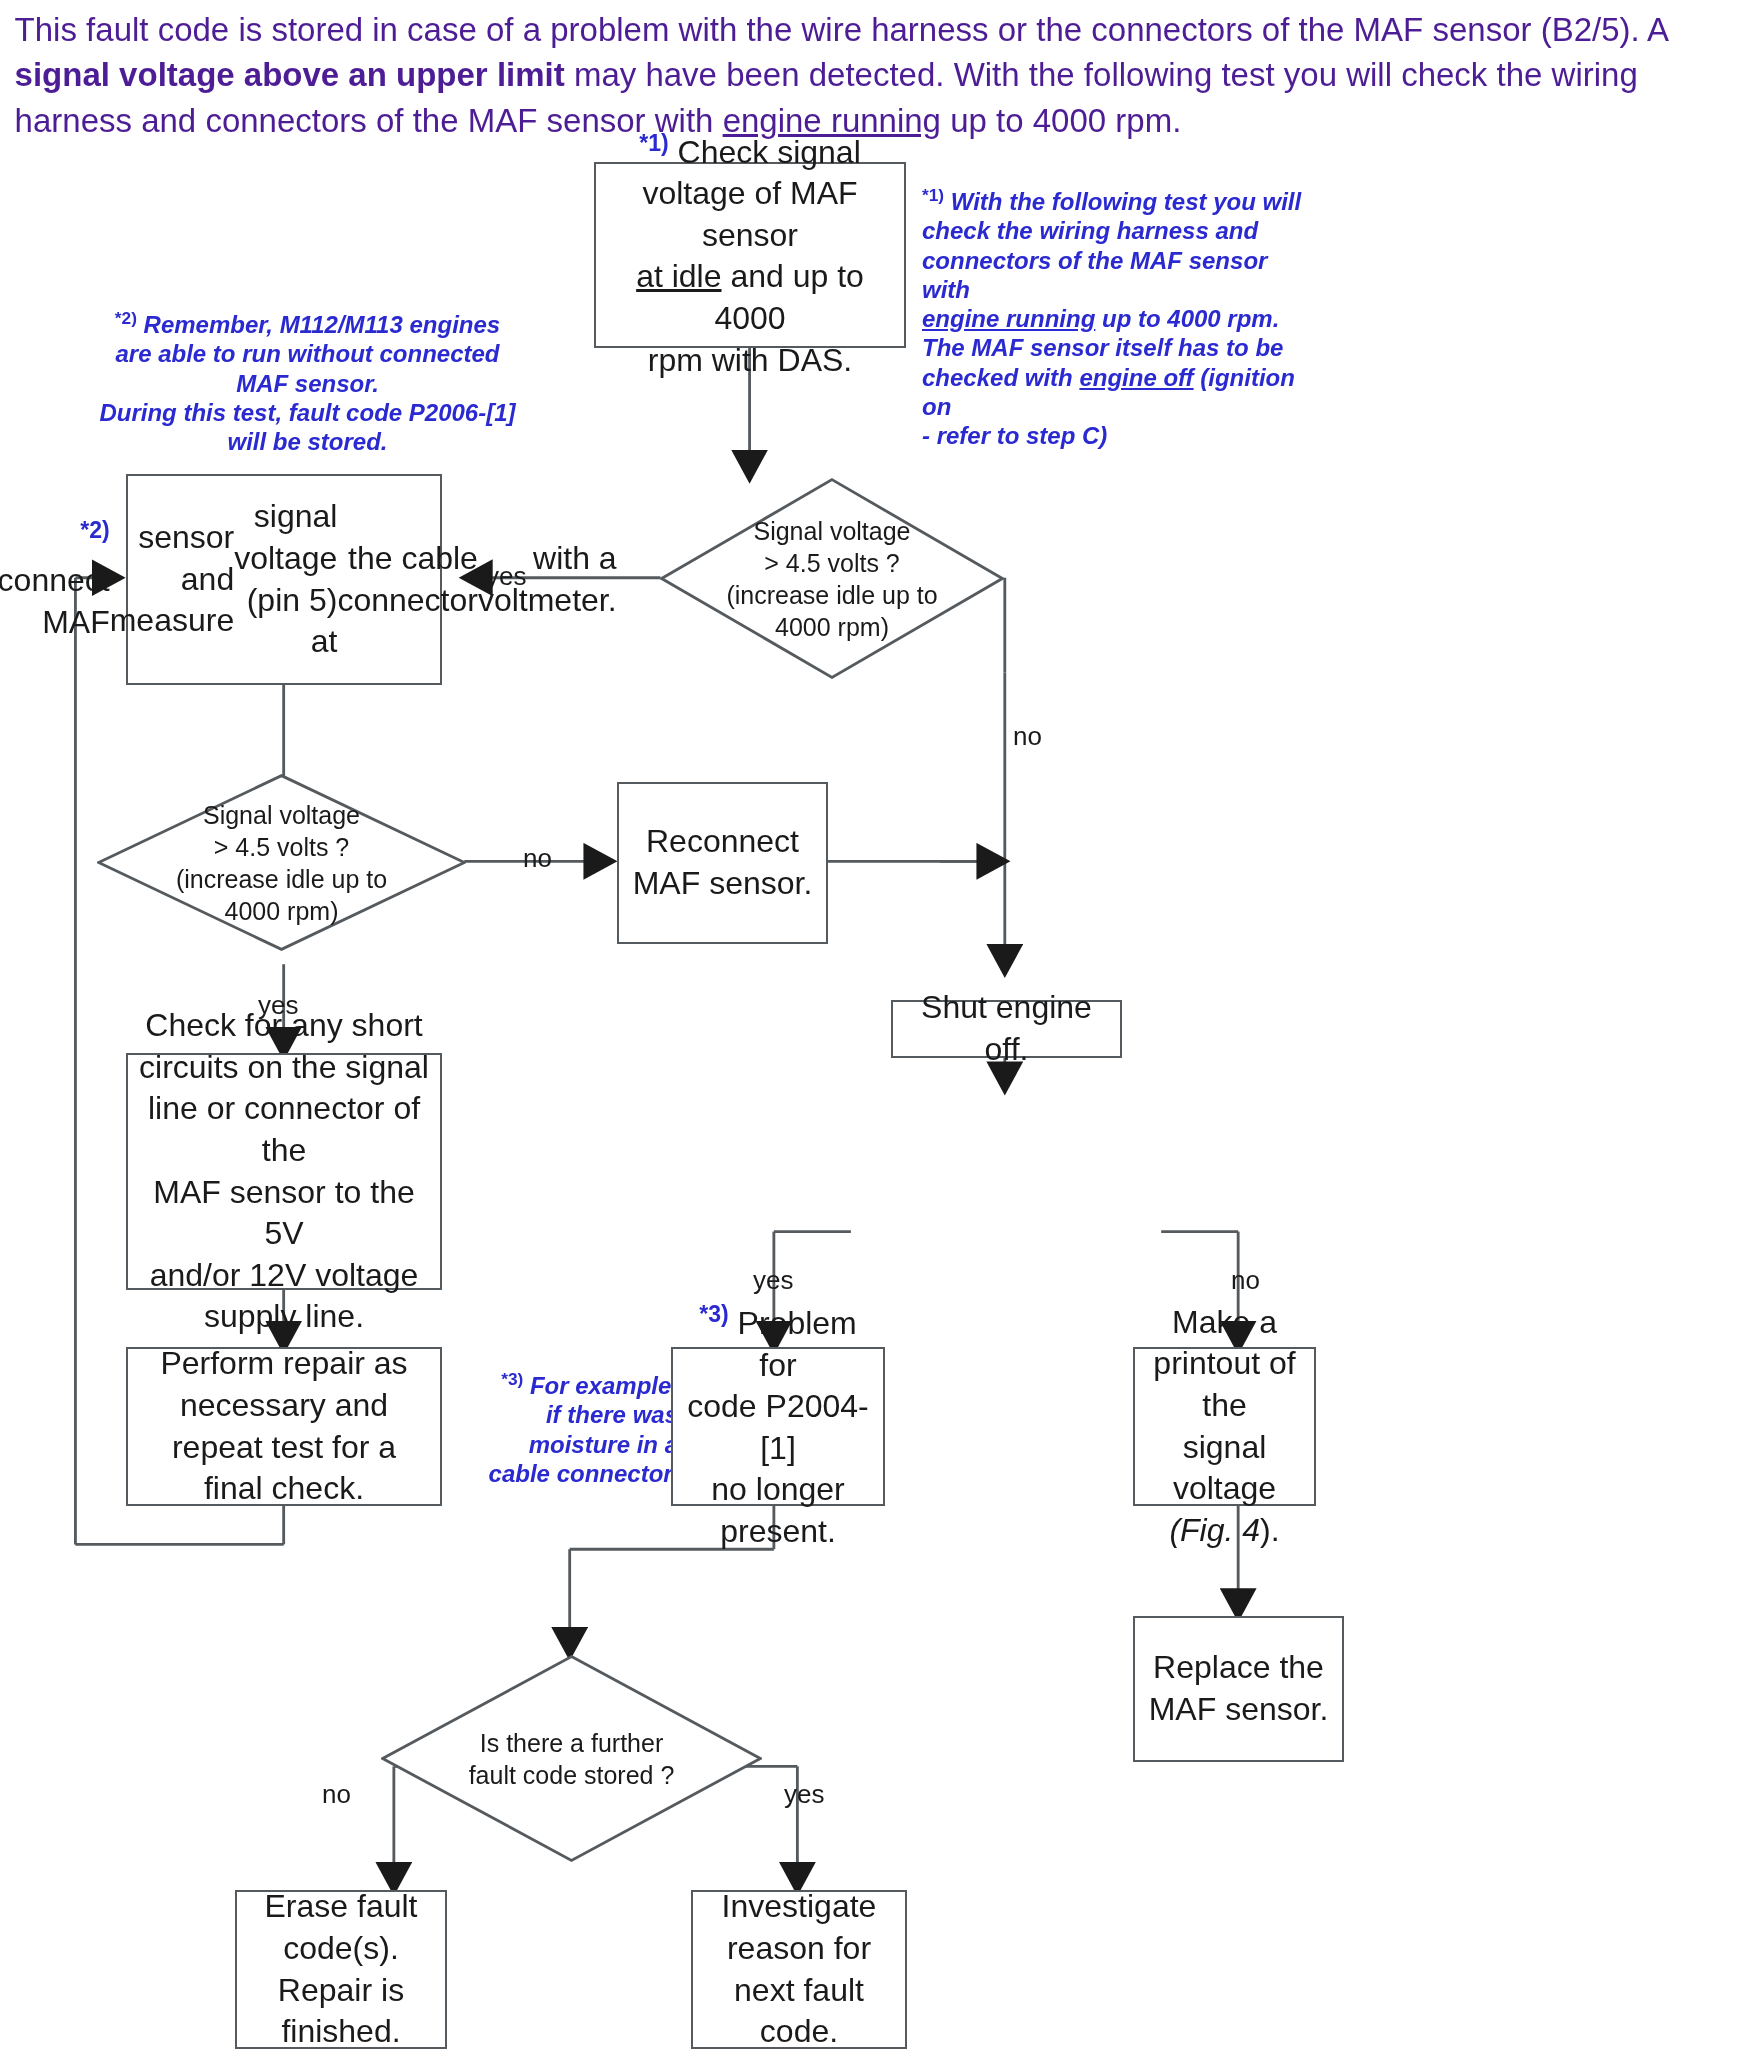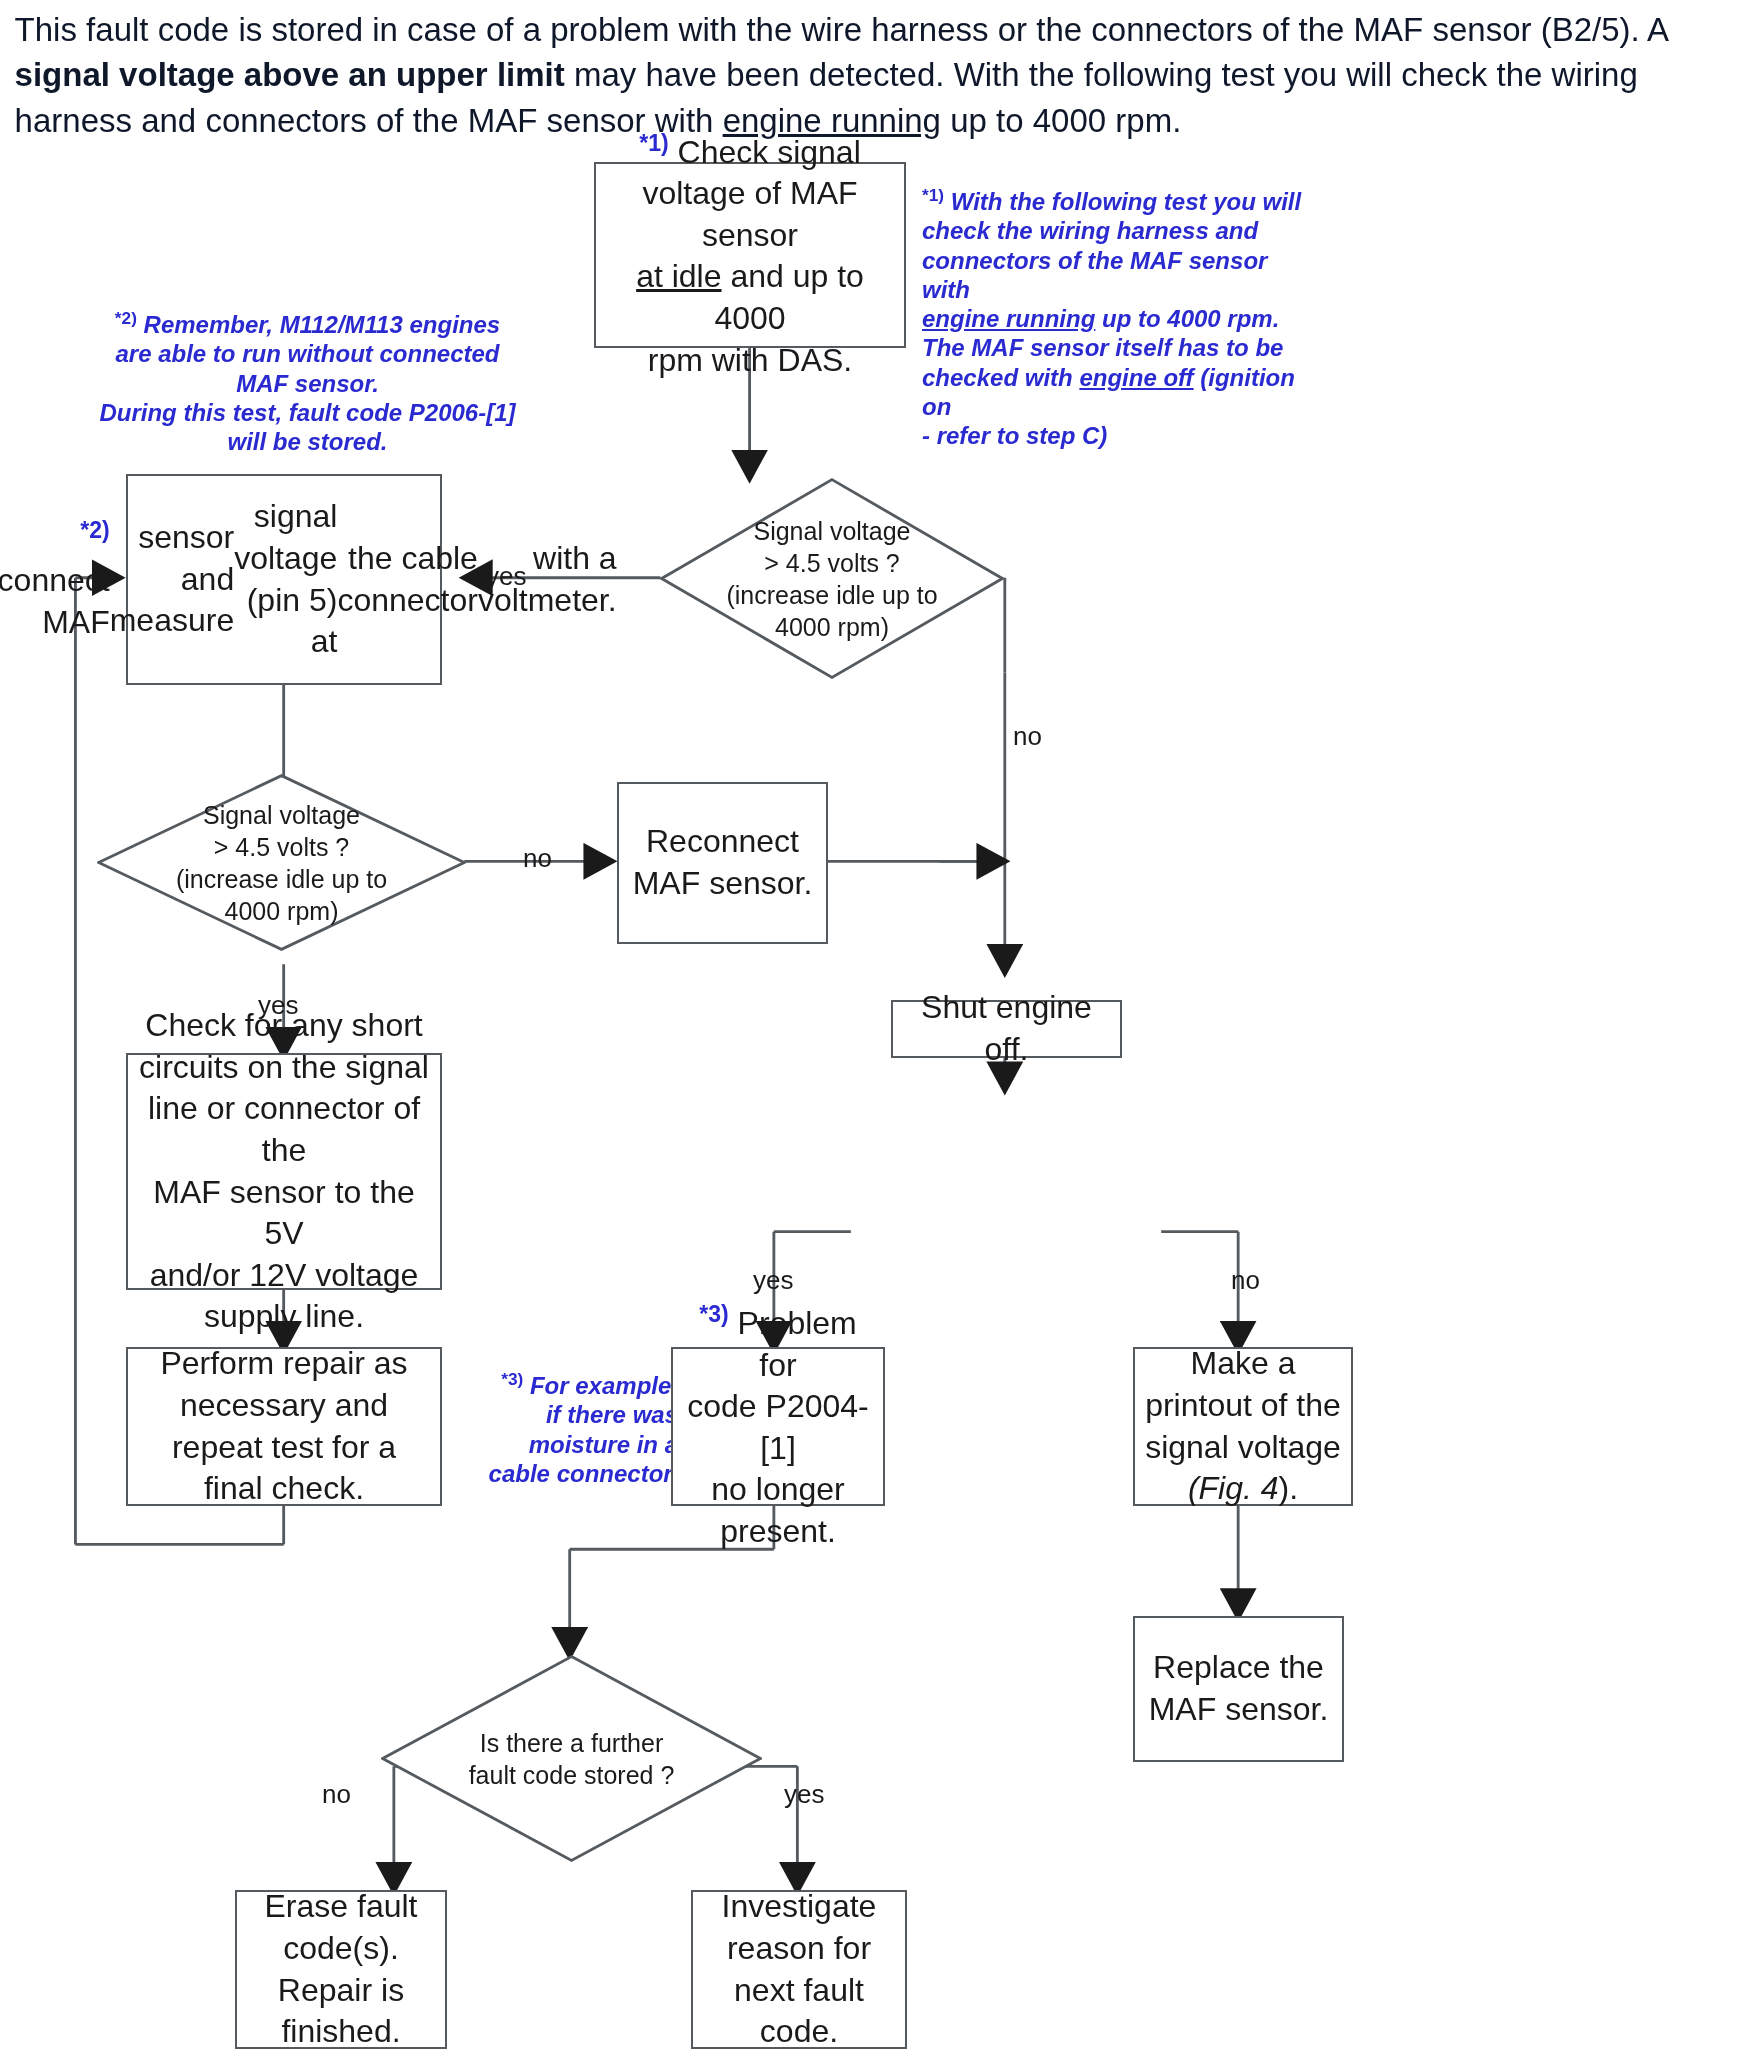--- a/index.html
+++ b/index.html
@@ -17,21 +17,21 @@
   }
 
   
   #intro {
     position: absolute;
     left: 14.6px;
     top: 6.5px;
     width: 1709px;
     font-size: 33px;
     line-height: 1.38;
-    color: #0f172a;
+    color: #4c1d95;
   }
   #intro b { font-weight: bold; }
   #intro u { text-decoration: underline; }
 
   
   #flow {
     position: absolute;
     left: 0;
     top: 0;
     width: 1756px;
@@ -281,21 +281,21 @@
     <div>cable connector.</div>
   </div>
 
   <div class="node box" style="left:671px; top:1347px; width:214px; height:159px; flex-direction:column;">
     <div><span class="sup">*3)</span><span> Problem for</span></div>
     <div>code P2004-[1]</div>
     <div>no longer</div>
     <div>present.</div>
   </div>
 
-  <div class="node box" style="left:1133px; top:1347px; width:220px; height:159px; flex-direction:column;">
+  <div class="node box" style="left:1133px; top:1347px; width:183px; height:159px; flex-direction:column;">
     <div>Make a</div>
     <div>printout of the</div>
     <div>signal voltage</div>
     <div><span class="ital">(Fig. 4</span><span>).</span></div>
   </div>
 
   <div class="node box" style="left:1133px; top:1616px; width:211px; height:146px; flex-direction:column;">
     <div>Replace the</div>
     <div>MAF sensor.</div>
   </div>

